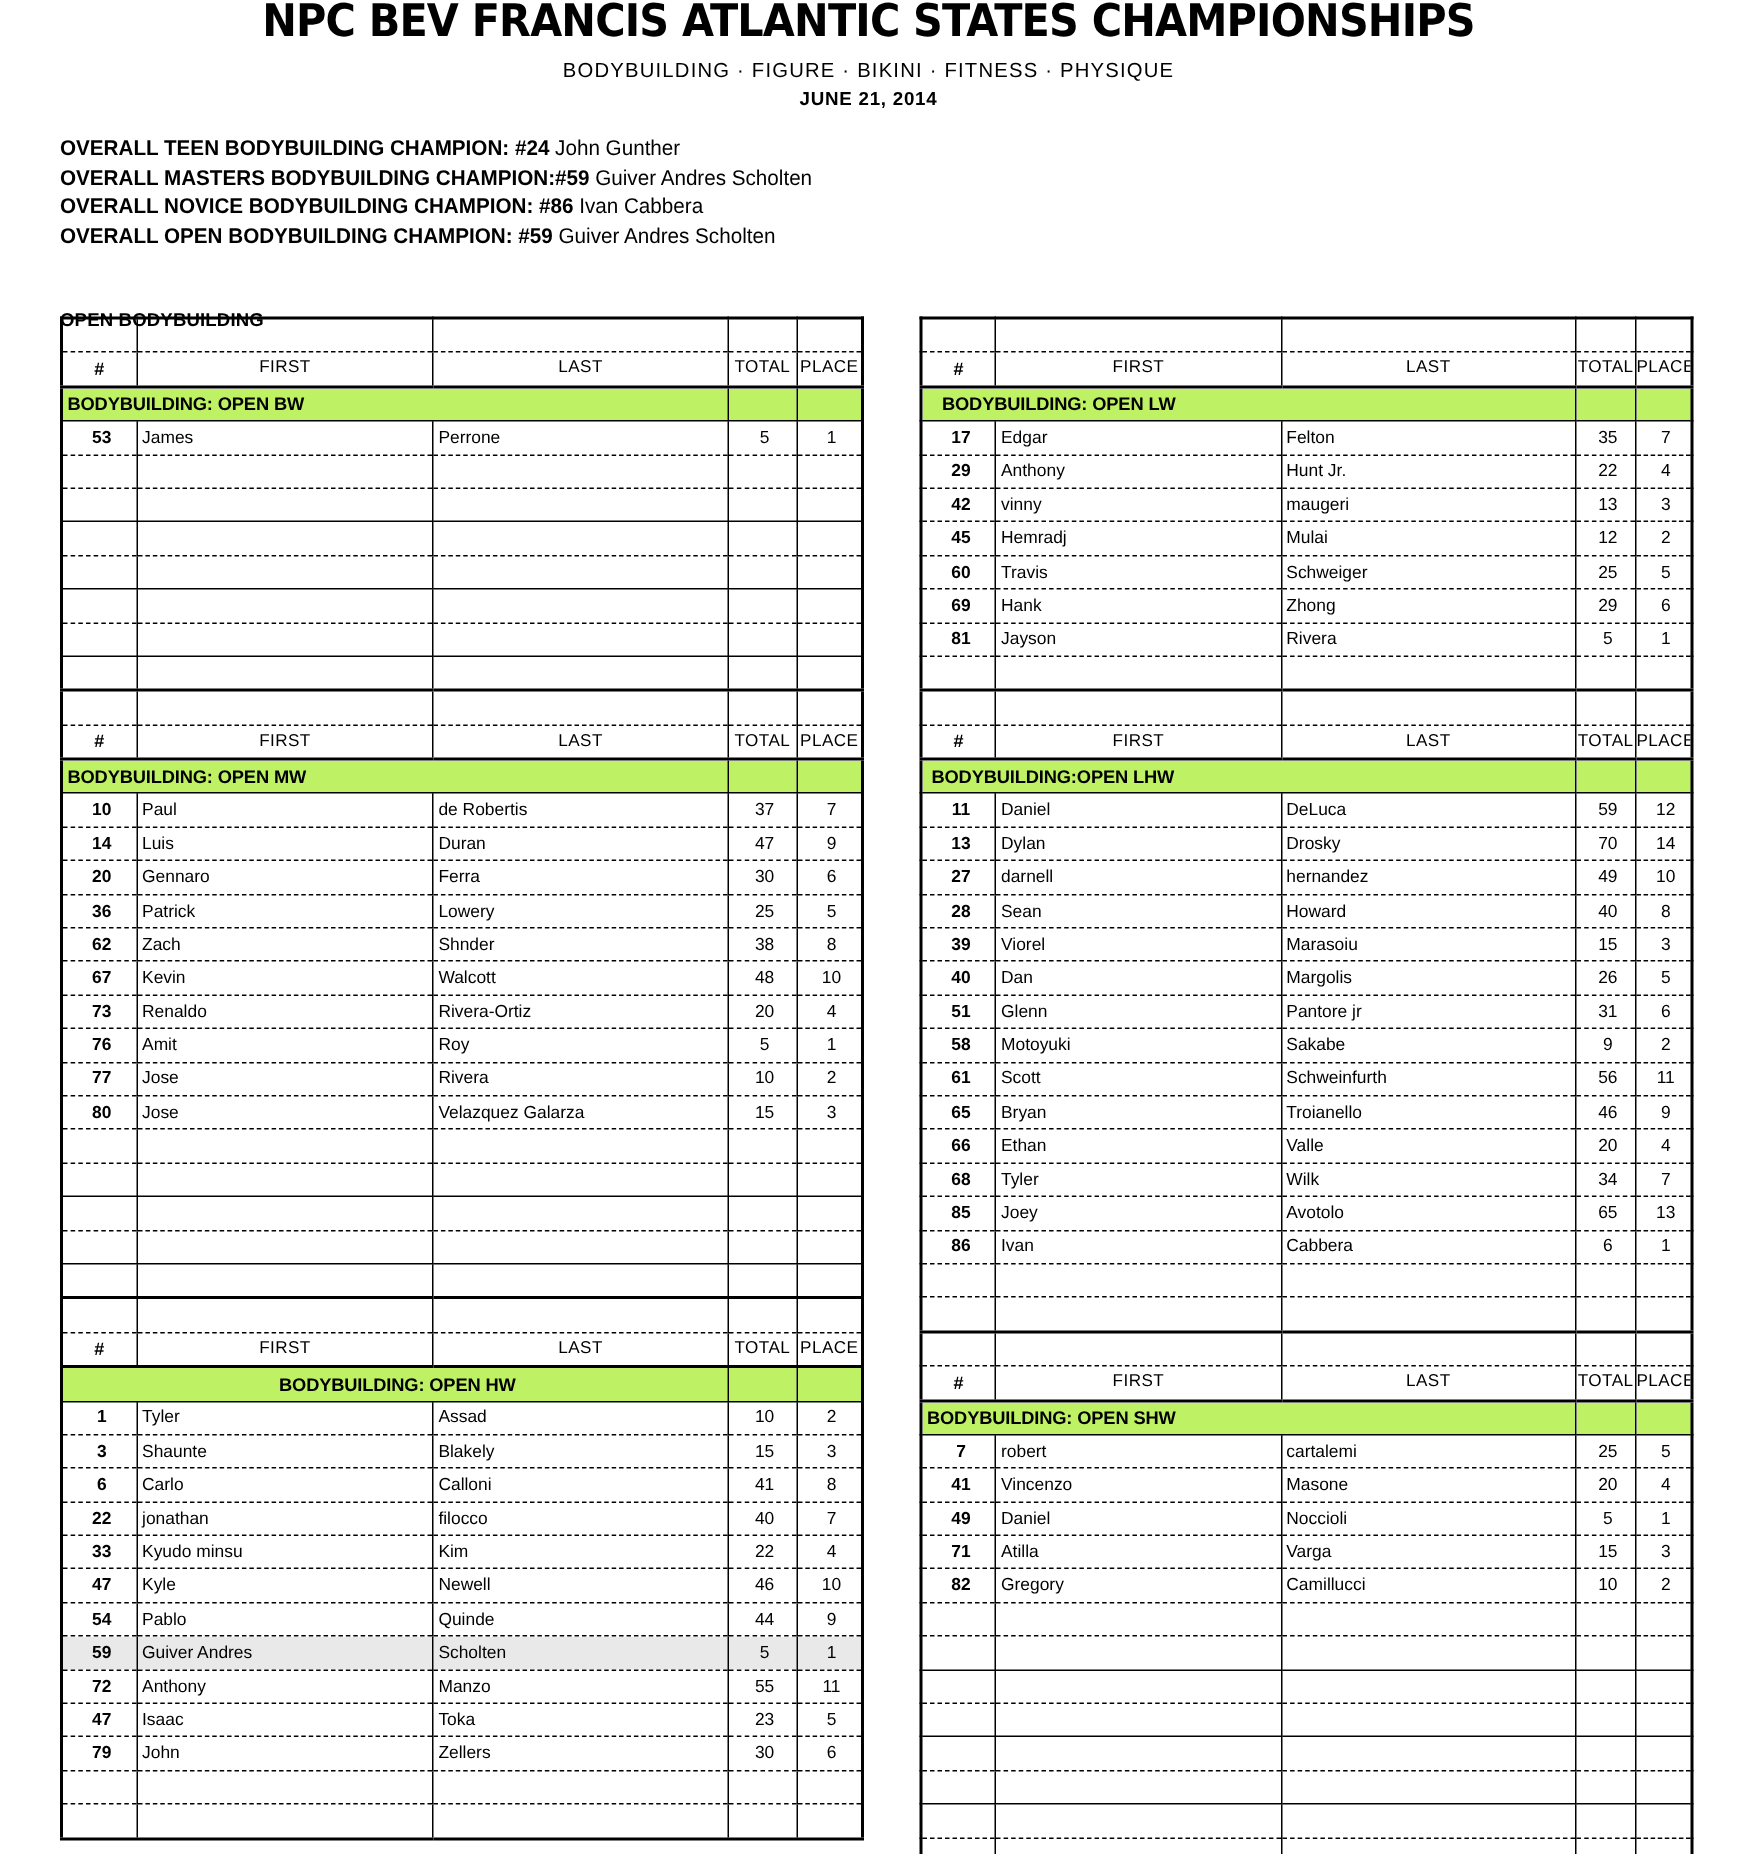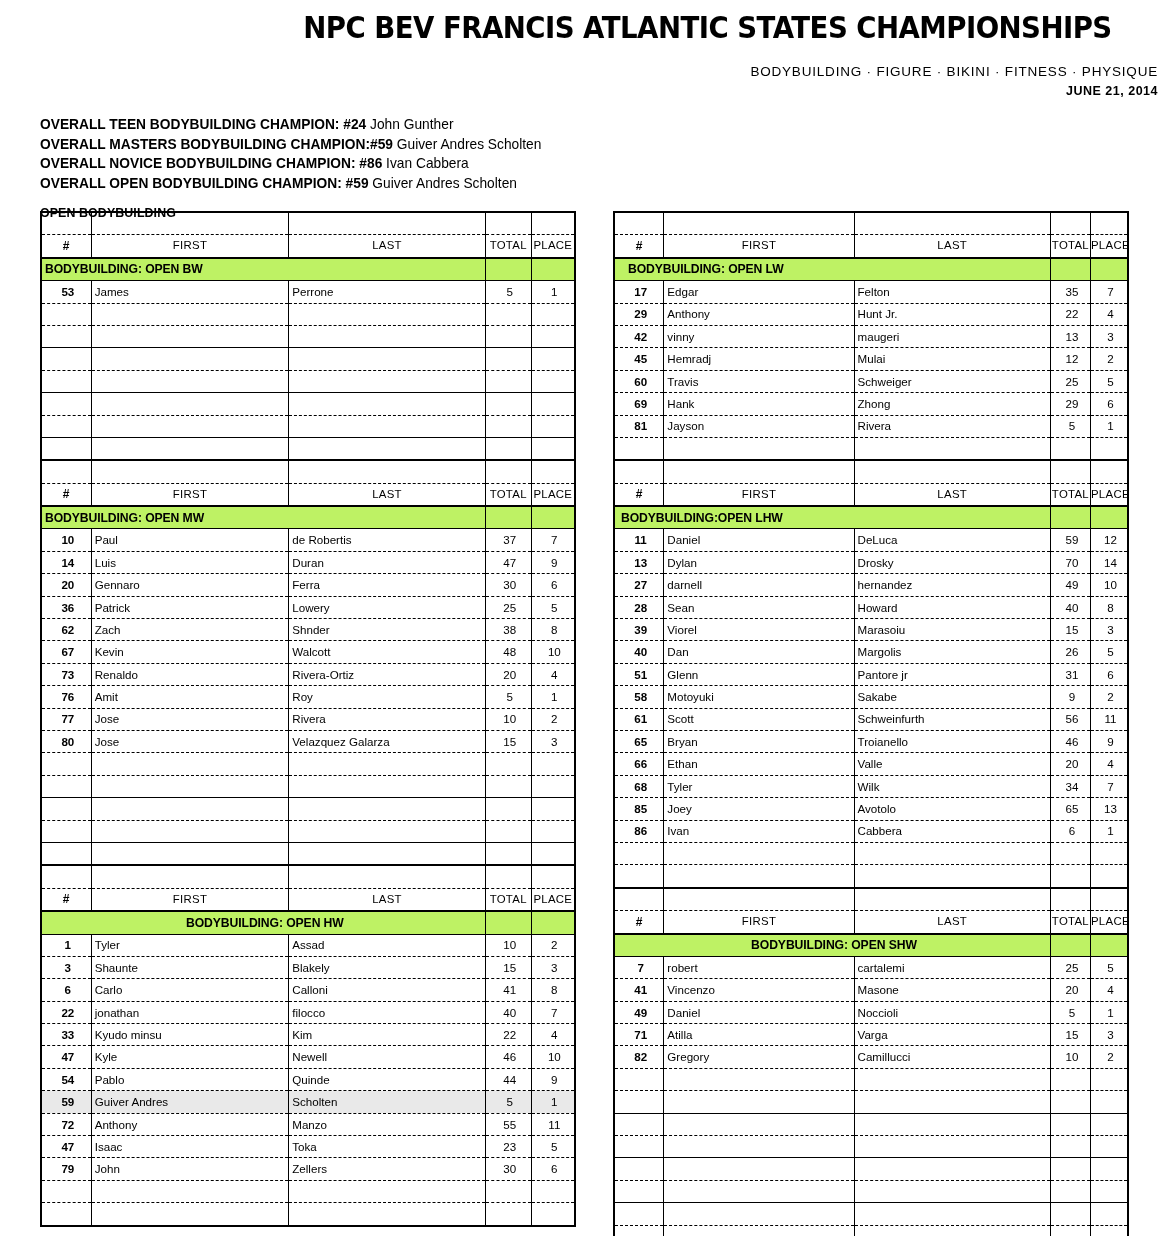--- a/index.html
+++ b/index.html
@@ -11,34 +11,34 @@
   body {
     width: 1158px;
     height: 1236px;
     font-family: "Liberation Sans", sans-serif;
     color: #000000;
     position: relative;
     overflow: hidden;
   }
 
   
-  .masthead { text-align: right; padding-top: 13px; }
+  .masthead { text-align: center; }
   .event-title {
     font-family: "DejaVu Sans", sans-serif;
     font-weight: bold;
     font-size: 30px;
     letter-spacing: -0.6px;
     transform: scaleX(0.92);
     line-height: 1.0;
     white-space: nowrap;
   }
   .event-disciplines {
     font-size: 13.5px;
     letter-spacing: 0.8px;
-    margin-top: 21px;
+    margin-top: 9px;
     white-space: nowrap;
   }
   .event-date {
     font-size: 12.5px;
     font-weight: bold;
     letter-spacing: 0.5px;
     margin-top: 5px;
   }
 
   
@@ -690,21 +690,21 @@
           <td class="c-place"></td>
         </tr>
         <tr class="hdr">
           <td class="c-num">#</td>
           <td class="c-first">FIRST</td>
           <td class="c-last">LAST</td>
           <td class="c-total">TOTAL</td>
           <td class="c-place">PLACE</td>
         </tr>
         <tr class="cat">
-          <td class="c-num" colspan="3" style="text-align: center; padding-left: 3px;">BODYBUILDING: OPEN SHW</td>
+          <td class="c-num" colspan="3" style="text-align: left; padding-left: 3px;">BODYBUILDING: OPEN SHW</td>
           <td class="c-total"></td>
           <td class="c-place"></td>
         </tr>
         <tr class="sep-dashed">
           <td class="c-num">7</td>
           <td class="c-first">robert</td>
           <td class="c-last">cartalemi</td>
           <td class="c-total">25</td>
           <td class="c-place">5</td>
         </tr>

